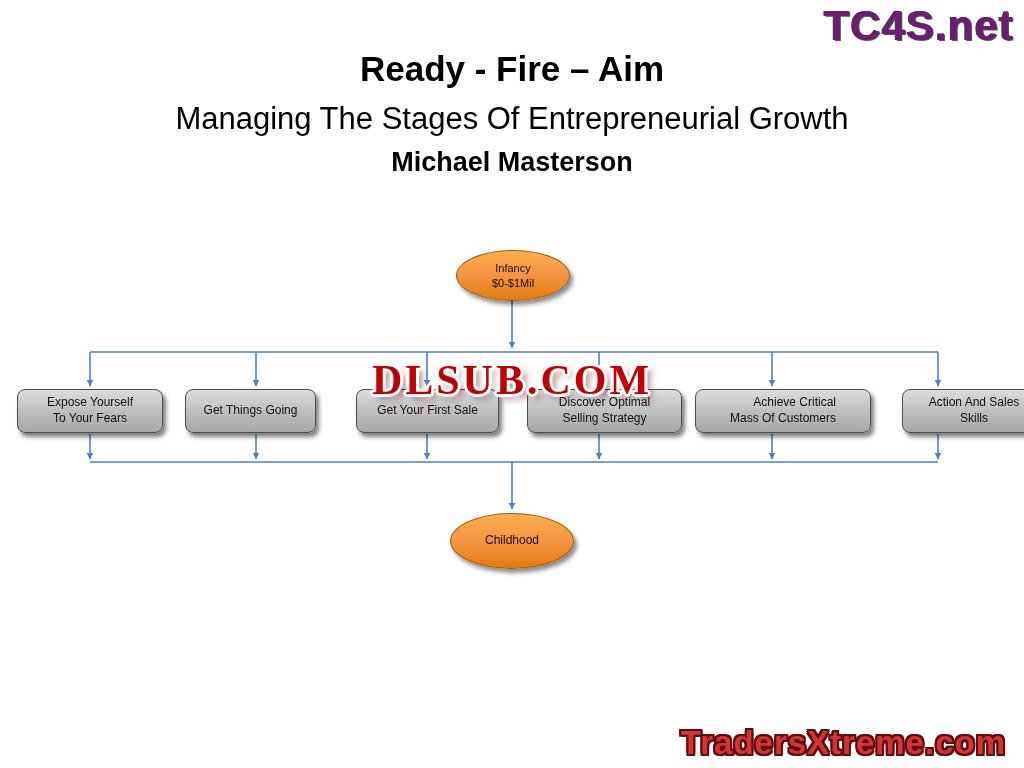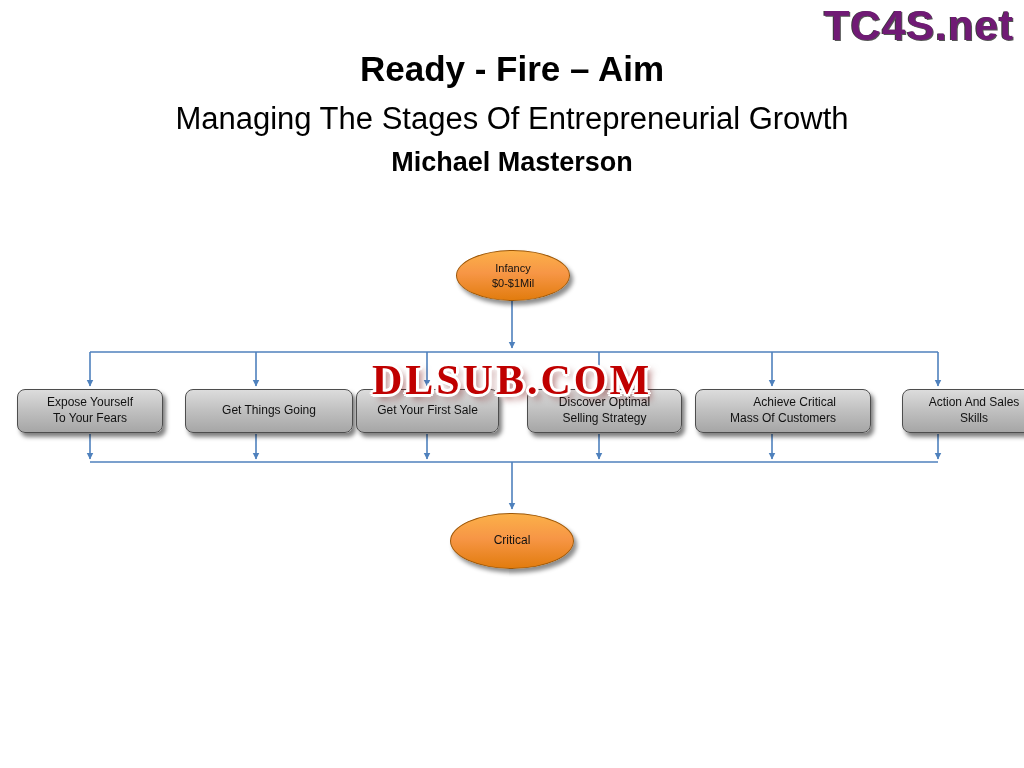--- a/index.html
+++ b/index.html
@@ -52,37 +52,38 @@
   .oval-top{left:456px;top:250px;width:112px;height:49px;}
   .oval-bottom{left:450px;top:513px;width:122px;height:54px;font-size:12px;}
   .stage{
     top:389px;height:44px;border-radius:8px;
     background:linear-gradient(to bottom,#dcdcdc 0%,#c2c2c2 45%,#a6a6a6 100%);
     border:1px solid #4d4d4d;
     box-shadow:3px 4px 4px rgba(0,0,0,0.5);
     font-size:12px;line-height:1.3;color:#111;padding:0 4px;box-sizing:border-box;
   }
   .stage-1{left:17px;width:146px;}
-  .stage-2{left:185px;width:168px;}
+  .stage-2{left:185px;width:131px;}
   .stage-3{left:356px;width:143px;}
   .stage-4{left:527px;width:155px;}
   .stage-5{left:695px;width:176px;text-align:right;}
   .stage-6{left:902px;width:144px;}
 </style>
 </head>
 <body>
 
 <div class="slide">
 
   <div class="title-line title">Ready - Fire – Aim</div>
   <div class="title-line subtitle">Managing The Stages Of Entrepreneurial Growth</div>
   <div class="title-line author">Michael Masterson</div>
 
   <div class="wm-tc4s">TC4S.net</div>
   <div class="wm-dlsub">DLSUB.COM</div>
+  <div class="wm-traders">TradersXtreme.com</div>
 
   <svg class="connectors" width="1024" height="768" viewBox="0 0 1024 768">
     <defs>
       <marker id="arrow" markerWidth="10" markerHeight="10" refX="6.5" refY="3.5" orient="auto" markerUnits="userSpaceOnUse">
         <path d="M0,0 L7,3.5 L0,7 z" fill="#4f81bd"></path>
       </marker>
     </defs>
 
     <line x1="512" y1="300" x2="512" y2="348" marker-end="url(#arrow)"></line>
 
@@ -114,15 +115,15 @@
 To Your Fears</div>
   <div class="node stage stage-2">Get Things Going</div>
   <div class="node stage stage-3">Get Your First Sale</div>
   <div class="node stage stage-4">Discover Optimal
 Selling Strategy</div>
   <div class="node stage stage-5">Achieve Critical
 Mass Of Customers</div>
   <div class="node stage stage-6">Action And Sales
 Skills</div>
 
-  <div class="node oval oval-bottom">Critical</div>
+  <div class="node oval oval-bottom">Childhood</div>
 
 </div>
 
 </body></html>

